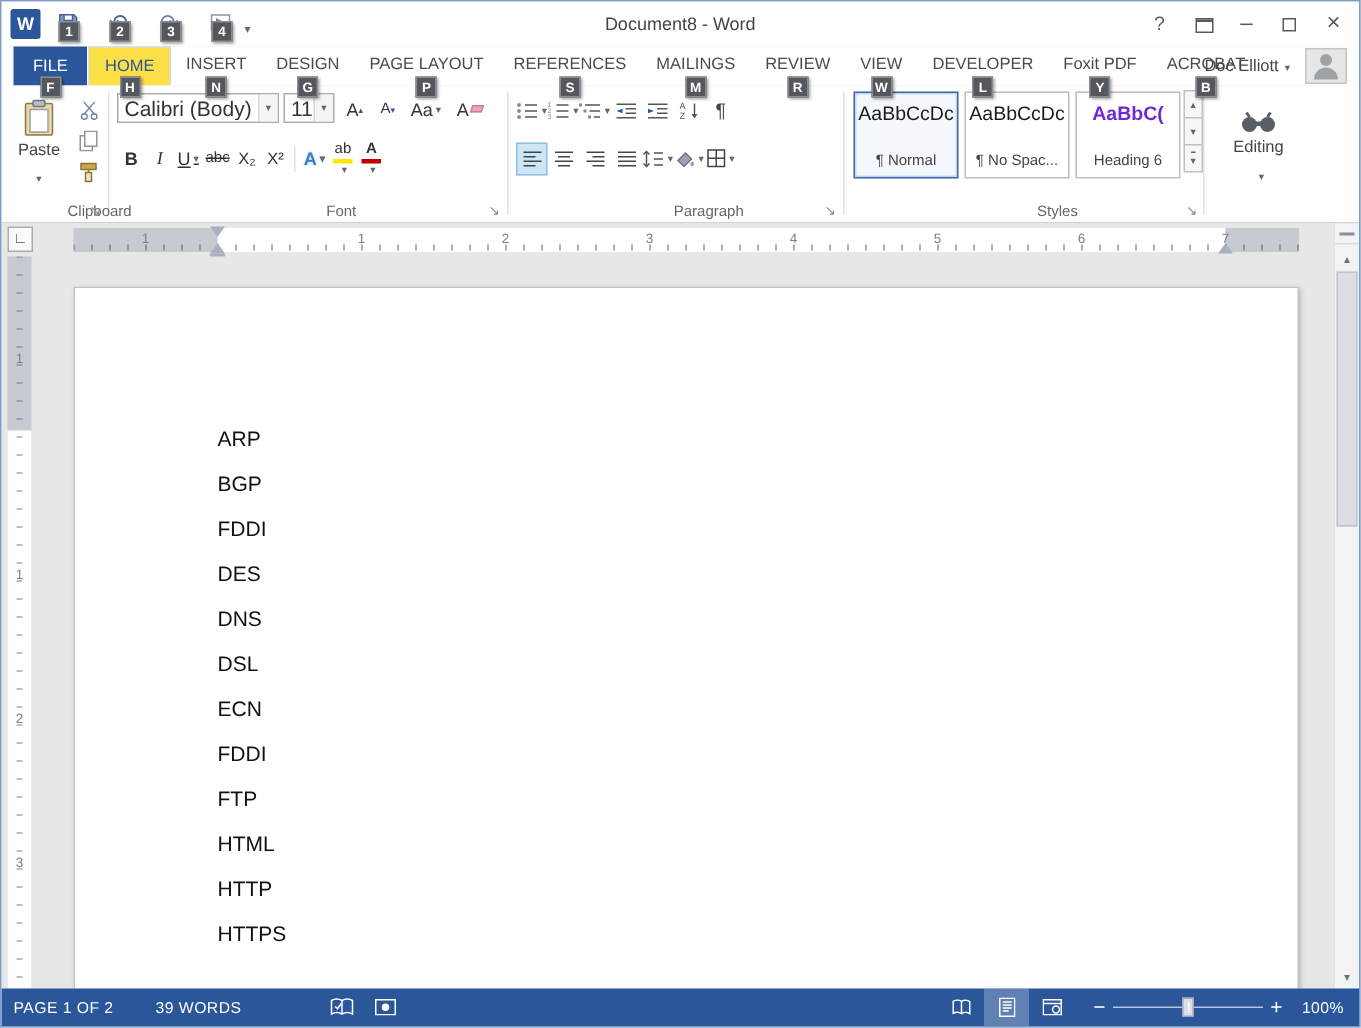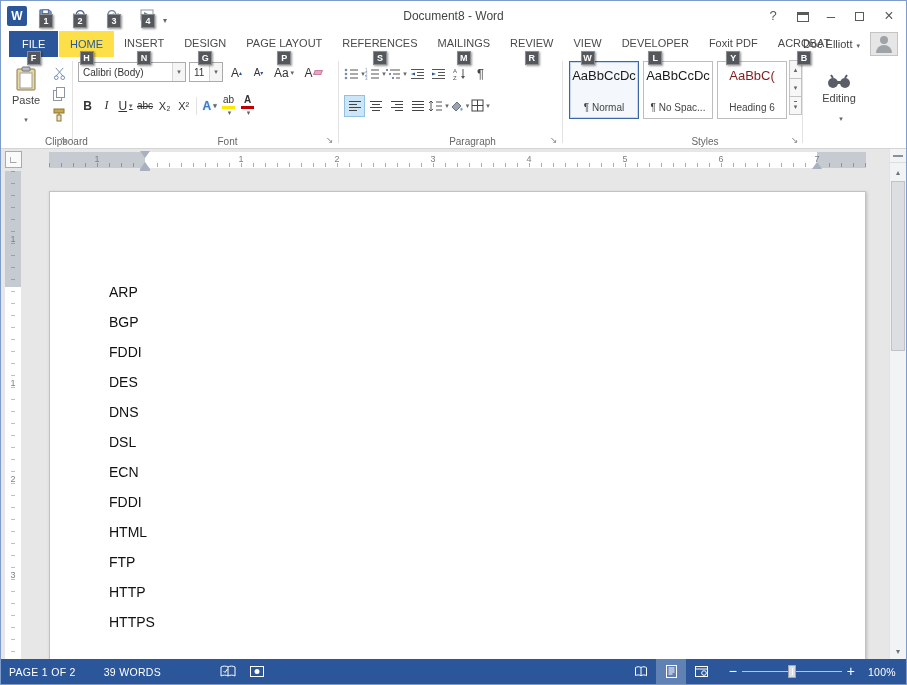--- a/index.html
+++ b/index.html
@@ -54,21 +54,21 @@
   .launcher::before { content:"↘"; }
   .dd::after { content:"▾"; font-size:7px; color:#666; margin-left:2px; }
 
   .paste-btn { position:absolute; left:4px; top:3px; width:42px; height:72px; display:flex; flex-direction:column;
                align-items:center; justify-content:center; gap:2px; }
   .paste-label { font-size:11px; color:#444; }
   .pchev::before { content:"▾"; font-size:7px; color:#666; }
   .clip-small { position:absolute; left:47px; width:22px; height:20px; display:flex; align-items:center; justify-content:center; }
 
   .combo { position:absolute; top:5px; height:20px; border:1px solid #ABABAB; background:#fff; display:flex; align-items:center; }
-  .combo .val { flex:1; font-size:10px; color:#333; padding:0 4px; white-space:nowrap; overflow:hidden; }
+  .combo .val { flex:1; font-size:14px; color:#333; padding:0 4px; white-space:nowrap; overflow:hidden; }
   .combo .dd-box { width:13px; height:100%; border-left:1px solid #D6D6D6; background:#F5F5F5; display:flex;
                    align-items:center; justify-content:center; }
   .combo .dd-box::before { content:"▾"; font-size:7px; color:#666; }
   .sbtn { position:absolute; top:5px; height:21px; display:flex; align-items:center; justify-content:center;
           font-size:12px; color:#333; }
   .arr-up::after { content:"▴"; font-size:6px; color:#2B579A; vertical-align:top; }
   .arr-dn::after { content:"▾"; font-size:6px; color:#2B579A; vertical-align:top; }
   .eraser { display:inline-block; width:8px; height:5px; background:#F2A0C0; border:1px solid #C77FA0;
             transform:skewX(-20deg); margin-left:1px; }
 
@@ -88,21 +88,21 @@
 
   .para-row { position:absolute; left:5px; display:flex; align-items:center; height:23px; }
   .pbtn { min-width:21px; height:22px; display:flex; align-items:center; justify-content:center; color:#444; }
   .pbtn.selected { background:#CDE6F7; border:1px solid #92C0E0; }
   .pilcrow::before { content:"¶"; font-size:13px; color:#444; }
 
   .style-card { position:absolute; top:4px; width:70px; height:58px; background:#fff; border:1px solid #BDBDBD;
                 display:flex; flex-direction:column; align-items:center; justify-content:center; gap:3px; }
   .style-card.selected { border-color:#3C66A4; box-shadow:inset 0 0 0 1px #C6D8F0; background:#F4F8FD; }
   .style-preview { font-size:13px; color:#1a1a1a; white-space:nowrap; }
-  .style-card.heading .style-preview { color:#7f1d1d; }
+  .style-card.heading .style-preview { color:#6d28d9;font-weight:bold; }
   .style-name { font-size:10px; color:#444; white-space:nowrap;margin-top:16px; }
   .style-scroll { position:absolute; left:226px; top:4px; width:13px; }
   .ssb { width:13px; height:19px; margin-top:-1px; border:1px solid #C2C2C2; background:#F7F7F7; display:flex;
          align-items:center; justify-content:center; color:#666; }
   .ssb-up::before { content:"▴"; font-size:7px; }
   .ssb-dn::before { content:"▾"; font-size:7px; }
   .ssb-more::before { content:"▾"; font-size:7px; border-top:1px solid #666; padding-top:1px; }
 
   .edit-btn { position:absolute; left:6px; top:5px; width:60px; height:72px; display:flex; flex-direction:column;
               align-items:center; justify-content:center; gap:3px; }
@@ -127,21 +127,21 @@
   .v-ruler { position:absolute; left:4px; top:170px; width:16px; height:488px; background:#C6CAD1; }
   .v-ruler .white { position:absolute; top:116px; bottom:0; left:0; right:0; background:#fff; }
   .v-ruler .ticks { position:absolute; top:0; bottom:0; left:6px; width:4px;
                     background-image:repeating-linear-gradient(180deg, rgba(90,95,105,.4) 0 1px, transparent 1px 12px); }
   .v-num { position:absolute; left:0; right:0; text-align:center; transform:translateY(-50%); font-size:9px; color:#7A7F88; }
 
   
   .doc-area { position:absolute; top:170px; left:0; right:17px; bottom:25px; background:#E7E7E7; overflow:hidden; }
   .page { position:absolute; left:48px; top:20px; width:817px; height:620px; background:#fff; border:1px solid #C2C2C2;
           box-shadow:1px 1px 3px rgba(0,0,0,.18); }
-  .page-content { padding:92px 0 0 59px; }
+  .page-content { padding:92px 0 0 95px; }
   .word { height:30px; font-size:14px; color:#111; }
 
   
   .scrollbar { position:absolute; right:0; top:148px; width:17px; bottom:25px; background:#F2F3F4; border-left:1px solid #E2E2E2; }
   .sb-split { position:absolute; top:0; left:0; right:0; height:14px; border-bottom:1px solid #DDD; }
   .sb-split::before { content:""; position:absolute; left:3px; right:3px; top:6px; height:2px; background:#8A8F98; }
   .sb-up { position:absolute; top:15px; left:0; right:0; height:16px; display:flex; align-items:center; justify-content:center; color:#6F747C; }
   .sb-up::before { content:"▴"; font-size:8px; }
   .sb-down { position:absolute; bottom:0; left:0; right:0; height:16px; display:flex; align-items:center; justify-content:center; color:#6F747C; }
   .sb-down::before { content:"▾"; font-size:8px; }
@@ -476,22 +476,22 @@
     <div class="page">
       <div class="page-content">
         <div class="word">ARP</div>
         <div class="word">BGP</div>
         <div class="word">FDDI</div>
         <div class="word">DES</div>
         <div class="word">DNS</div>
         <div class="word">DSL</div>
         <div class="word">ECN</div>
         <div class="word">FDDI</div>
+        <div class="word">FTP</div>
         <div class="word">HTML</div>
-        <div class="word">FTP</div>
         <div class="word">HTTP</div>
         <div class="word">HTTPS</div>
       </div>
     </div>
   </div>
 
   <div class="v-ruler">
     <div class="white"></div>
     <div class="ticks"></div>
     <span class="v-num" style="top:68px">1</span>

